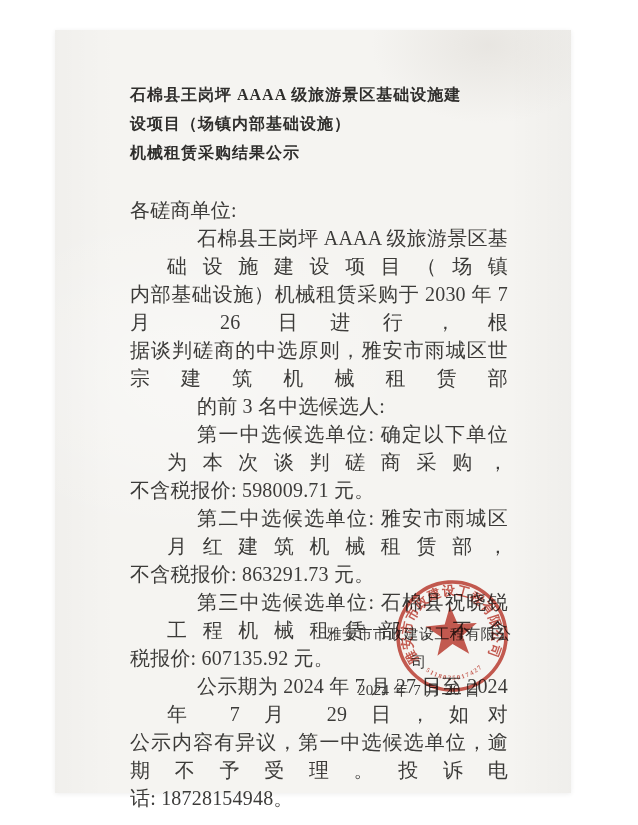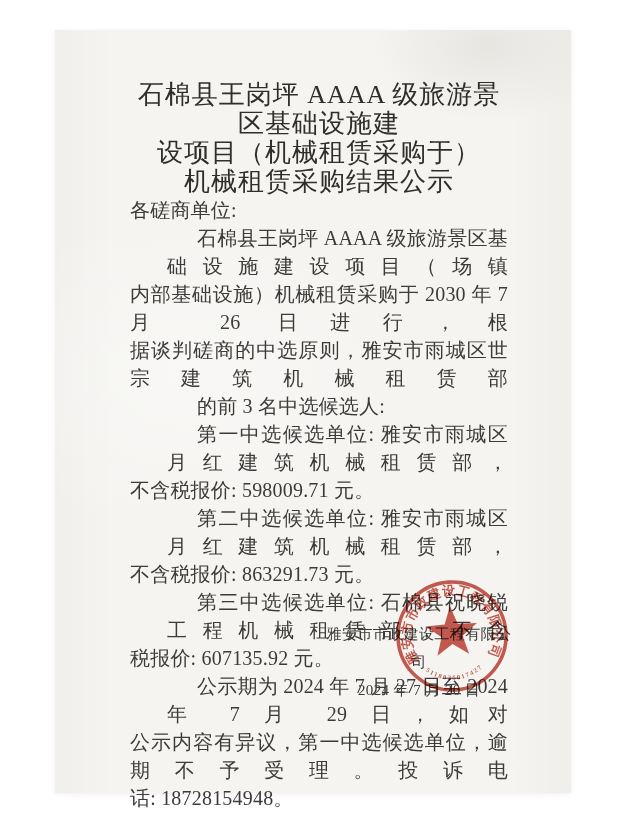--- a/index.html
+++ b/index.html
@@ -17,22 +17,21 @@
     background-color: #f5f4f1;
     background-image:
       radial-gradient(ellipse 180px 120px at 84% 2%, rgba(216,212,206,0.45), transparent 65%),
       radial-gradient(ellipse 320px 240px at 25% 45%, rgba(255,255,255,0.35), transparent 70%),
       linear-gradient(90deg, rgba(0,0,0,0.02), rgba(0,0,0,0) 12%, rgba(0,0,0,0) 88%, rgba(0,0,0,0.025));
     box-shadow: 0 1px 5px rgba(0,0,0,0.07);
   }
   .title-block {
     position: absolute;
     left: 75px; top: 50px; width: 378px;
-    text-align: center;
-    font-size: 26px; font-weight: normal;
+    font-size: 16px; font-weight: bold;
     line-height: 29px;
     letter-spacing: 1px;
     color: #2f2e2c;
   }
   .body-block {
     position: absolute;
     left: 75px; top: 166px; width: 378px;
     font-size: 20px;
     line-height: 28px;
     color: #3c3b39;
@@ -64,33 +63,33 @@
     font-weight: bold;
   }
 </style>
 </head>
 <body>
 
 <div class="paper">
 
   <div class="title-block">
     <div class="tl">石棉县王岗坪 AAAA 级旅游景区基础设施建</div>
-    <div class="tl">设项目（机械租赁采购于）</div>
+    <div class="tl">设项目（场镇内部基础设施）</div>
     <div class="tl">机械租赁采购结果公示</div>
   </div>
 
   <div class="body-block">
     <div class="ln end">各磋商单位:</div>
 
     <div class="ln j ind">石棉县王岗坪 AAAA 级旅游景区基础设施建设项目（场镇</div>
     <div class="ln j">内部基础设施）机械租赁采购于 2030 年 7 月 26 日进行，根</div>
     <div class="ln j">据谈判磋商的中选原则，雅安市雨城区世宗建筑机械租赁部</div>
     <div class="ln end ind">的前 3 名中选候选人:</div>
 
-    <div class="ln j ind">第一中选候选单位: 雅安市雨城区月红建筑机械租赁部，</div>
+    <div class="ln j ind">第一中选候选单位: 确定以下单位为本次谈判磋商采购，</div>
     <div class="ln end">不含税报价: 598009.71 元。</div>
 
     <div class="ln j ind">第二中选候选单位: 雅安市雨城区月红建筑机械租赁部，</div>
     <div class="ln end">不含税报价: 863291.73 元。</div>
 
     <div class="ln j ind">第三中选候选单位: 石棉县祝晓锐工程机械租赁部，不含</div>
     <div class="ln end">税报价: 607135.92 元。</div>
 
     <div class="ln j ind">公示期为 2024 年 7 月 27 日至 2024 年 7 月 29 日，如对</div>
     <div class="ln j">公示内容有异议，第一中选候选单位，逾期不予受理。投诉电</div>

